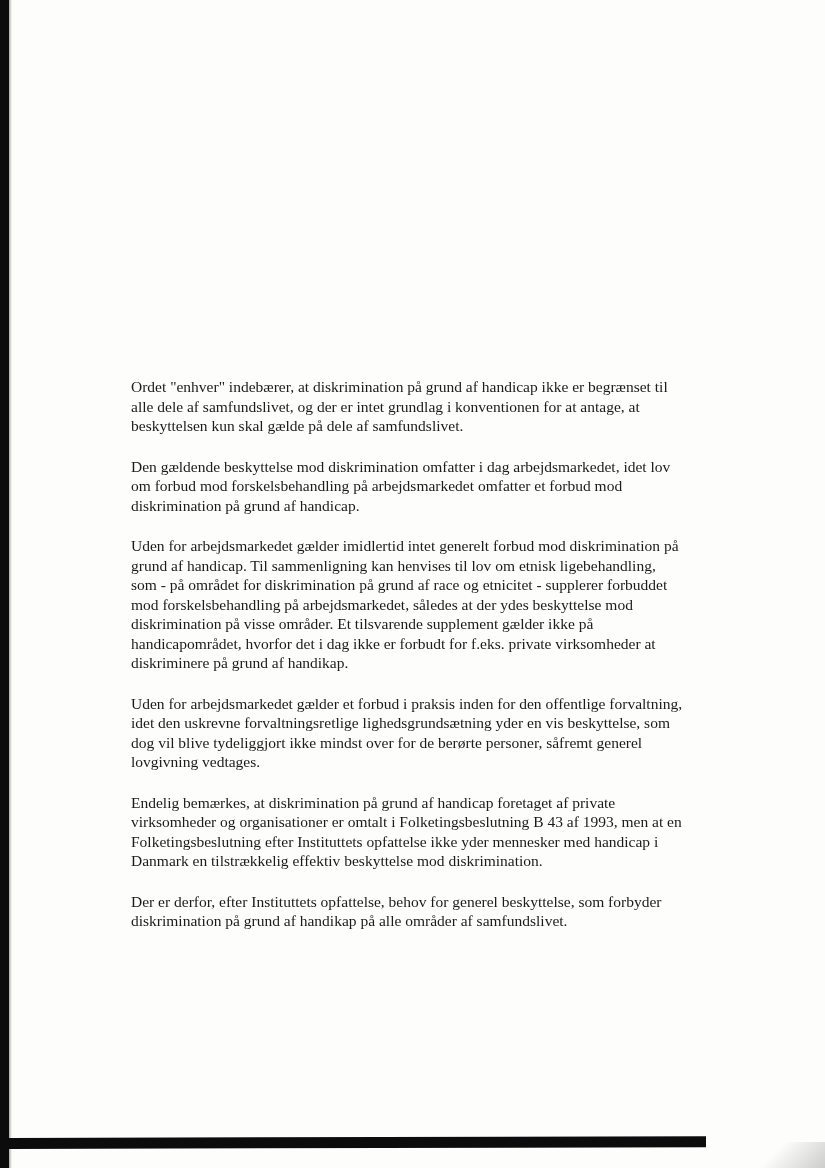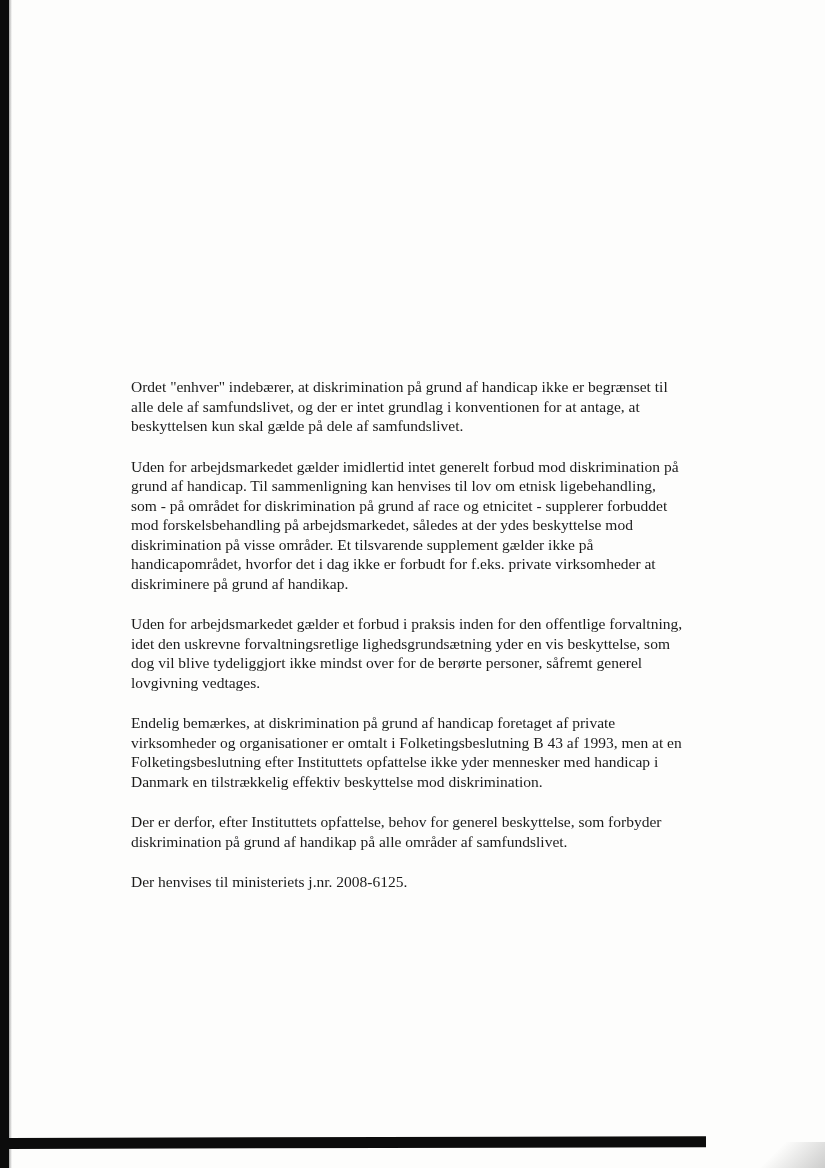--- a/index.html
+++ b/index.html
@@ -69,23 +69,23 @@
 </style>
 </head>
 <body>
 
 <div>
 
   <div class="scan-edge-left"></div>
 
   <div class="text-block">
     <p>Ordet "enhver" indebærer, at diskrimination på grund af handicap ikke er begrænset til alle dele af samfundslivet, og der er intet grundlag i konventionen for at antage, at beskyttelsen kun skal gælde på dele af samfundslivet.</p>
+    <p>Den gældende beskyttelse mod diskrimination omfatter i dag arbejdsmarkedet, idet lov om forbud mod forskelsbehandling på arbejdsmarkedet omfatter et forbud mod diskrimination på grund af handicap.</p>
     <p>Uden for arbejdsmarkedet gælder imidlertid intet generelt forbud mod diskrimination på grund af handicap. Til sammenligning kan henvises til lov om etnisk ligebehandling, som - på området for diskrimination på grund af race og etnicitet - supplerer forbuddet mod forskelsbehandling på arbejdsmarkedet, således at der ydes beskyttelse mod diskrimination på visse områder. Et tilsvarende supplement gælder ikke på handicapområdet, hvorfor det i dag ikke er forbudt for f.eks. private virksomheder at diskriminere på grund af handikap.</p>
     <p>Uden for arbejdsmarkedet gælder et forbud i praksis inden for den offentlige forvaltning, idet den uskrevne forvaltningsretlige lighedsgrundsætning yder en vis beskyttelse, som dog vil blive tydeliggjort ikke mindst over for de berørte personer, såfremt generel lovgivning vedtages.</p>
     <p>Endelig bemærkes, at diskrimination på grund af handicap foretaget af private virksomheder og organisationer er omtalt i Folketingsbeslutning B 43 af 1993, men at en Folketingsbeslutning efter Instituttets opfattelse ikke  yder mennesker med handicap i Danmark en tilstrækkelig effektiv beskyttelse mod diskrimination.</p>
     <p>Der er derfor, efter Instituttets opfattelse, behov for generel beskyttelse, som forbyder diskrimination på grund af handikap på alle områder af samfundslivet.</p>
-    <p class="reference">Der henvises til ministeriets j.nr. 2008-6125.</p>
   </div>
 
   <div class="scan-line-bottom"></div>
   <div class="scan-corner-bottom-right"></div>
 
 </div>
 
 </body></html>

